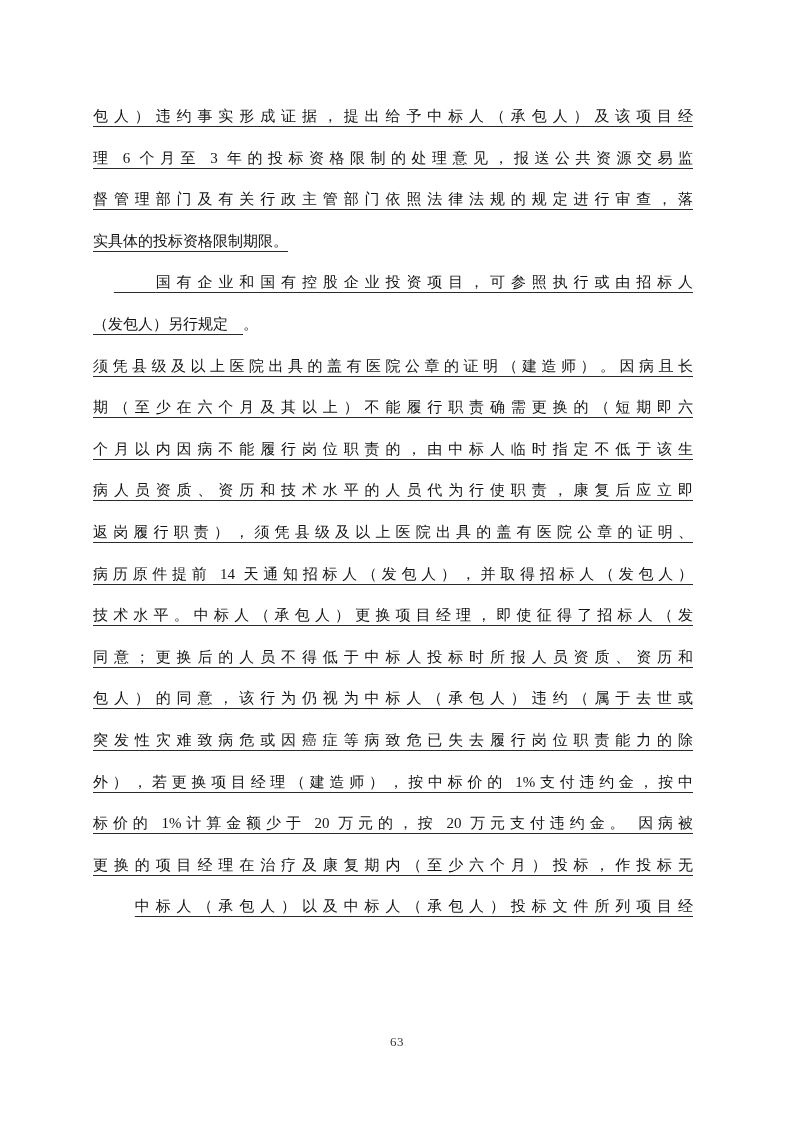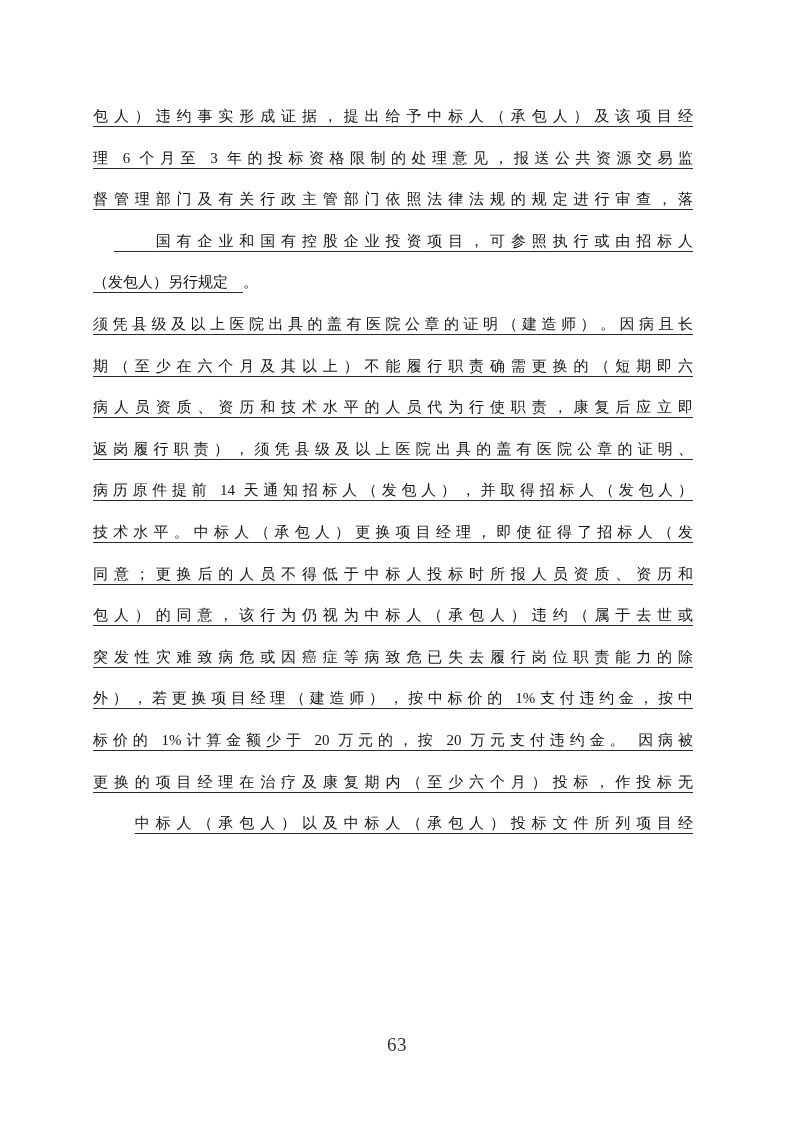--- a/index.html
+++ b/index.html
@@ -47,42 +47,44 @@
     text-underline-offset: 4.5px;
     text-decoration-thickness: 1.3px;
     text-decoration-color: #2a2a2a;
   }
   .footer {
     position: absolute;
     top: 1034px;
     left: 0;
     width: 100%;
     text-align: center;
-    font-size: 19px;
+    font-size: 13px;
     color: #333333;
     letter-spacing: 0.5px;
   }
 </style>
 </head>
 <body>
 
 <div class="page">
   <div class="doc-body" id="doc-body">
       <div class="para">
         <div class="line just"><span class="seg u">包人）违约事实形成证据，提出给予中标人（承包人）及该项目经</span></div>
         <div class="line just"><span class="seg u">理 6 个月至 3 年的投标资格限制的处理意见，报送公共资源交易监</span></div>
         <div class="line just"><span class="seg u">督管理部门及有关行政主管部门依照法律法规的规定进行审查，落</span></div>
+        <div class="line"><span class="seg u">实具体的投标资格限制期限。</span></div>
       </div>
       <div class="para">
         <div class="line just"><span class="seg">　</span><span class="seg u">　　</span><span class="seg u">国有企业和国有控股企业投资项目，可参照执行或由招标人</span></div>
         <div class="line"><span class="seg u">（发包人）另行规定　</span><span class="seg">。</span></div>
       </div>
       <div class="para">
         <div class="line just"><span class="seg u">须凭县级及以上医院出具的盖有医院公章的证明（建造师）。因病且长</span></div>
         <div class="line just"><span class="seg u">期（至少在六个月及其以上）不能履行职责确需更换的（短期即六</span></div>
+        <div class="line just"><span class="seg u">个月以内因病不能履行岗位职责的，由中标人临时指定不低于该生</span></div>
         <div class="line just"><span class="seg u">病人员资质、资历和技术水平的人员代为行使职责，康复后应立即</span></div>
         <div class="line just"><span class="seg u">返岗履行职责），须凭县级及以上医院出具的盖有医院公章的证明、</span></div>
         <div class="line just"><span class="seg u">病历原件提前 14 天通知招标人（发包人），并取得招标人（发包人）</span></div>
         <div class="line just"><span class="seg u">技术水平。中标人（承包人）更换项目经理，即使征得了招标人（发</span></div>
         <div class="line just"><span class="seg u">同意；更换后的人员不得低于中标人投标时所报人员资质、资历和</span></div>
         <div class="line just"><span class="seg u">包人）的同意，该行为仍视为中标人（承包人）违约（属于去世或</span></div>
         <div class="line just"><span class="seg u">突发性灾难致病危或因癌症等病致危已失去履行岗位职责能力的除</span></div>
         <div class="line just"><span class="seg u">外），若更换项目经理（建造师），按中标价的 1%支付违约金，按中</span></div>
         <div class="line just"><span class="seg u">标价的 1%计算金额少于 20 万元的，按 20 万元支付违约金。 因病被</span></div>
         <div class="line just"><span class="seg u">更换的项目经理在治疗及康复期内（至少六个月）投标，作投标无</span></div>

